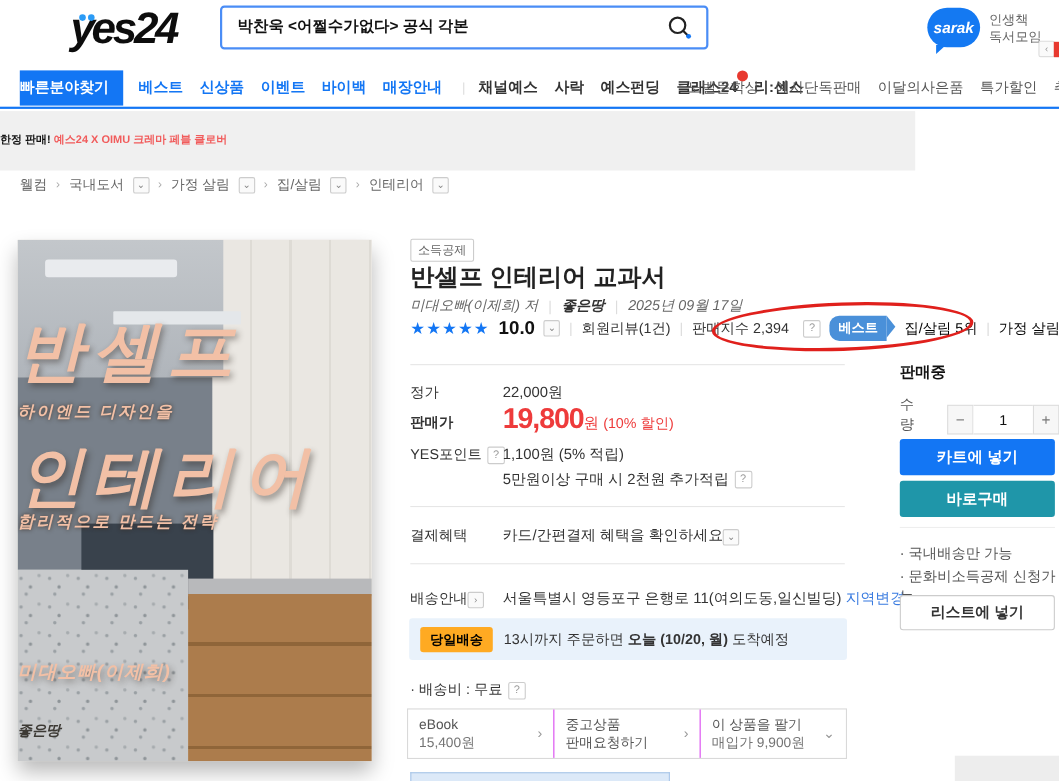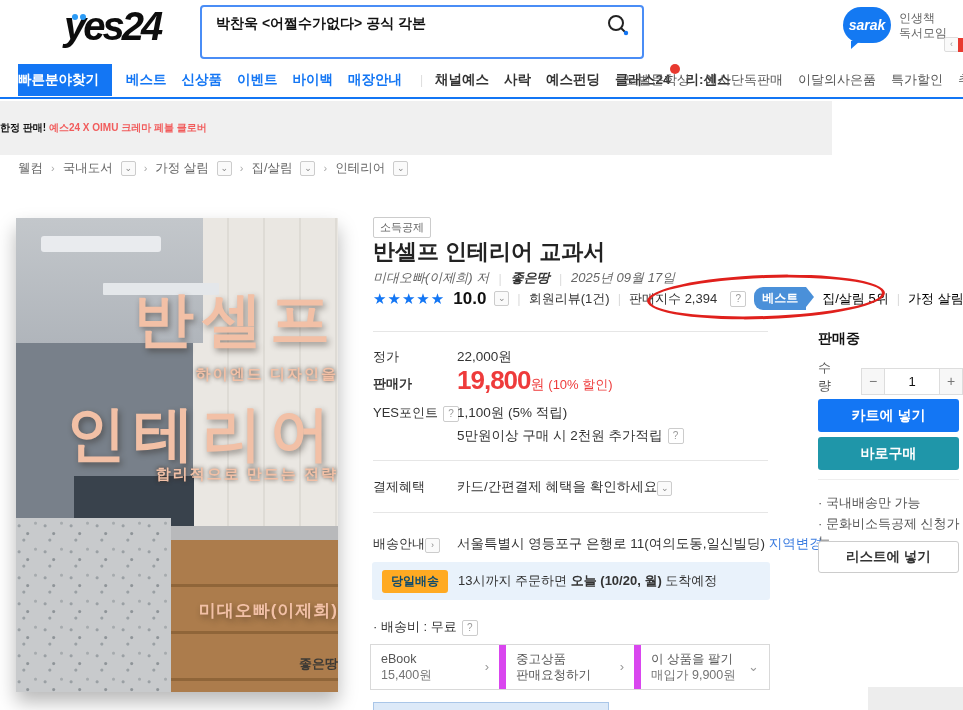--- a/index.html
+++ b/index.html
@@ -5,21 +5,21 @@
   * { margin:0; padding:0; box-sizing:border-box; }
   html,body { background:#fff; }
   body { font-family:"Liberation Sans","DejaVu Sans",sans-serif; }
   #page { position:relative; width:963px; height:710px; overflow:hidden; background:#fff; margin:0 auto; }
 
   
   .header { position:absolute; left:0; top:0; width:963px; height:62px; background:#fff; }
   .logo { position:absolute; left:64px; top:4px; font-size:40px; font-weight:800; font-style:italic; letter-spacing:-3px; color:#0d0d0d; }
   .logo-dots { position:absolute; left:72px; top:6px; width:16px; height:6px; }
   .logo-dots span { display:inline-block; width:6px; height:6px; border-radius:50%; background:#2b9bf6; margin-right:2px; }
-  .searchbox { position:absolute; left:200px; top:5px; width:444px; height:54px; border:2px solid #4a8df6; border-radius:4px; background:#fff; }
+  .searchbox { position:absolute; left:200px; top:5px; width:444px; height:40px; border:2px solid #4a8df6; border-radius:4px; background:#fff; }
   .searchbox input { position:absolute; left:14px; top:0; width:380px; height:34px; border:none; outline:none; font-family:inherit; font-size:14px; font-weight:bold; color:#111; background:transparent; }
   .search-icon { position:absolute; right:12px; top:6px; width:24px; height:24px; }
   .sarak-bubble { position:absolute; left:843px; top:7px; width:48px; height:36px; background:#1479f2; border-radius:18px; color:#fff; font-style:italic; font-weight:bold; font-size:14px; text-align:center; line-height:36px; }
   .sarak-bubble::after { content:""; position:absolute; left:8px; bottom:-6px; width:0; height:0; border-left:9px solid #1479f2; border-bottom:8px solid transparent; }
   .sarak-tag { position:absolute; left:899px; top:11px; font-size:12px; color:#666; line-height:15px; }
   .collapse-btn { position:absolute; left:944px; top:37px; width:15px; height:15px; border:1px solid #ddd; background:#fafafa; color:#999; font-size:9px; text-align:center; line-height:13px; border-radius:2px; }
   .red-sliver { position:absolute; right:0; top:38px; width:5px; height:14px; background:#e8392f; }
 
   
   .nav { position:absolute; left:0; top:62px; width:963px; height:36px; background:#fff; }
@@ -54,21 +54,21 @@
   .cv-cabinet { position:absolute; left:0; top:125px; width:55%; height:175px; background:#78808a; }
   .cv-hood { position:absolute; left:58px; top:258px; width:120px; height:78px; background:#39424c; }
   .cv-terrazzo { position:absolute; left:0; top:300px; width:48%; bottom:0; background:
       radial-gradient(circle at 12% 30%, #9aa0a4 1px, transparent 2px),
       radial-gradient(circle at 45% 60%, #8e9498 1px, transparent 2px),
       radial-gradient(circle at 75% 20%, #a6abae 1px, transparent 2px),
       radial-gradient(circle at 30% 85%, #9aa0a4 1px, transparent 2px),
       #c8cacc; background-size:26px 26px; }
   .cv-wood { position:absolute; left:48%; right:0; top:322px; bottom:0; background:repeating-linear-gradient(#ac7c4c 0 44px,#8f6539 44px 47px); }
   .cv-counter { position:absolute; left:48%; right:0; top:308px; height:16px; background:#b8b9bb; }
-  .cv-text { position:absolute; left:0; width:100%; text-align:right; color:#f2c0a6; font-weight:800; text-shadow:2px 3px 6px rgba(40,30,25,.45); }
+  .cv-text { position:absolute; left:0; width:100%; text-align:left; color:#f2c0a6; font-weight:800; text-shadow:2px 3px 6px rgba(40,30,25,.45);font-style:italic; }
   .cv-big { font-size:60px; letter-spacing:8px; }
   .cv-small { font-size:15px; letter-spacing:2px; text-shadow:0 0 4px rgba(50,35,25,.85); }
   .cv-author { font-size:17px; letter-spacing:1px; }
   .cv-pub { font-size:13px; color:#3d3a35; text-shadow:none; font-weight:bold; }
 
   
   .tax-badge { position:absolute; left:373px; top:217px; border:1px solid #ccc; border-radius:2px; color:#666; font-size:11px; padding:2px 6px; background:#fff; }
   .p-title { position:absolute; left:373px; top:237px; font-size:22px; font-weight:bold; color:#222; }
   .byline { position:absolute; left:373px; top:269px; font-size:13px; color:#666; display:flex; gap:9px; align-items:center;font-style:italic; }
   .byline .pub { color:#333; font-weight:bold; }
@@ -84,23 +84,23 @@
   .hr { position:absolute; left:373px; width:395px; height:0; border-top:1px solid #e6e6e6; }
   .row-label { position:absolute; left:373px; font-size:13px; color:#333; }
   .row-val { position:absolute; left:457px; font-size:13.5px; color:#333; }
   .bold { font-weight:bold; }
   .sale-price { color:#ee3b3b; font-weight:bold; font-size:26px; letter-spacing:-1px; }
   .sale-won { color:#ee3b3b; font-size:14px; font-weight:normal; }
   .sale-disc { color:#ee3b3b; font-size:13px; }
   .help-box { display:inline-block; width:16px; height:16px; border:1px solid #ccc; background:#fff; color:#999; font-size:10px; text-align:center; line-height:14px; border-radius:2px; vertical-align:middle; margin-left:5px; }
   .blue-link { color:#3b7ce0; }
   .sameday-box { position:absolute; left:372px; top:562px; width:398px; height:38px; background:#e9f2fb; border-radius:3px; display:flex; align-items:center; gap:10px; padding-left:10px; font-size:13px; color:#333; }
-  .sameday-badge { background:#ffaa22; color:#0c4a6e; font-weight:bold; font-size:12px; padding:3px 9px; border-radius:3px; }
+  .sameday-badge { background:#ffaa22; color:#000000; font-weight:bold; font-size:12px; padding:3px 9px; border-radius:3px; }
   .cross-row { position:absolute; left:370px; top:644px; width:400px; height:46px; border:1px solid #d9d9d9; display:flex; }
-  .cross-cell { flex:1; border-right:7px solid #d946ef; position:relative; padding:6px 10px; font-size:12.5px; color:#555; line-height:16px; }
+  .cross-cell { flex:1; border-right:1px solid #d946ef; position:relative; padding:6px 10px; font-size:12.5px; color:#555; line-height:16px; }
   .cross-cell:last-child { border-right:none; }
   .cross-cell .v { color:#737373; }
   .cross-chev { position:absolute; right:10px; top:14px; color:#999; font-size:13px; }
   .partial-box { position:absolute; left:373px; top:702px; width:236px; height:8px; background:#dce9f8; border:1px solid #a9c6e8; border-bottom:none; }
 
   
   .sb-status { position:absolute; left:818px; top:330px; font-size:14px; font-weight:bold; color:#111; }
   .qty-row { position:absolute; left:818px; top:359px; display:flex; align-items:flex-end; gap:24px; }
   .qty-label { font-size:13px; color:#555; }
   .qty-btn { width:24px; height:27px; border:1px solid #ddd; background:#f7f7f7; color:#777; font-size:14px; text-align:center; line-height:25px; }

